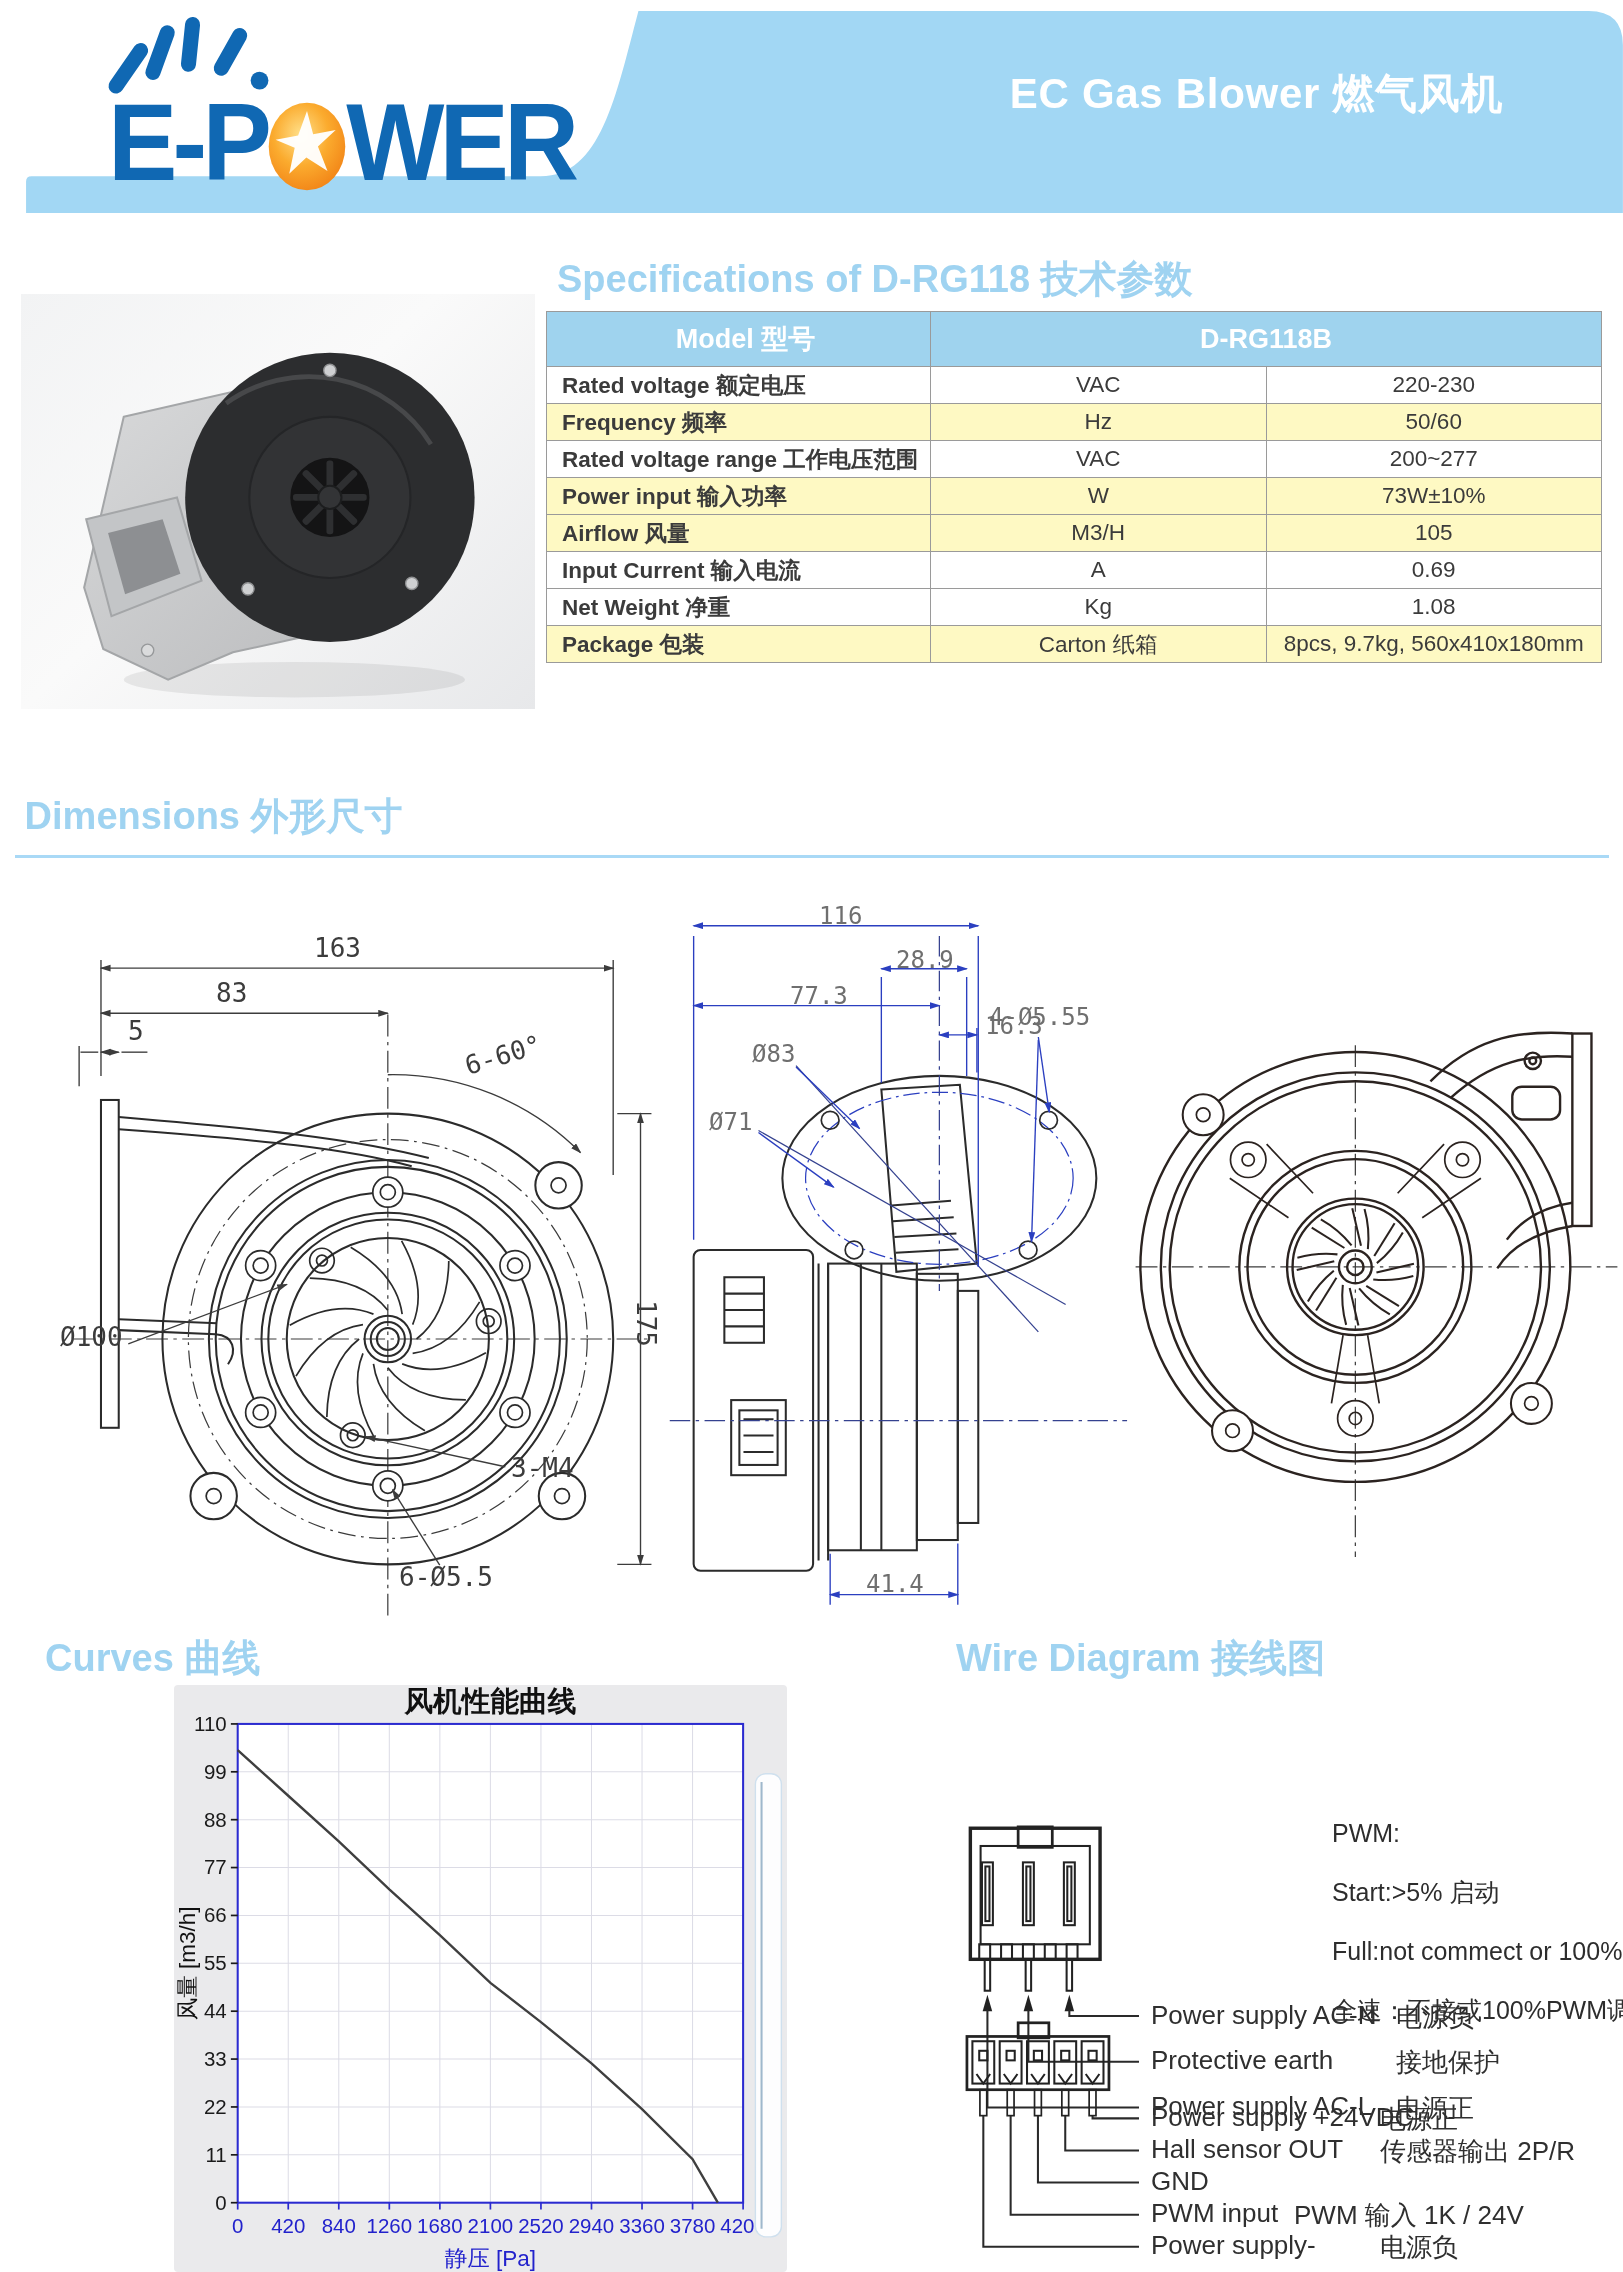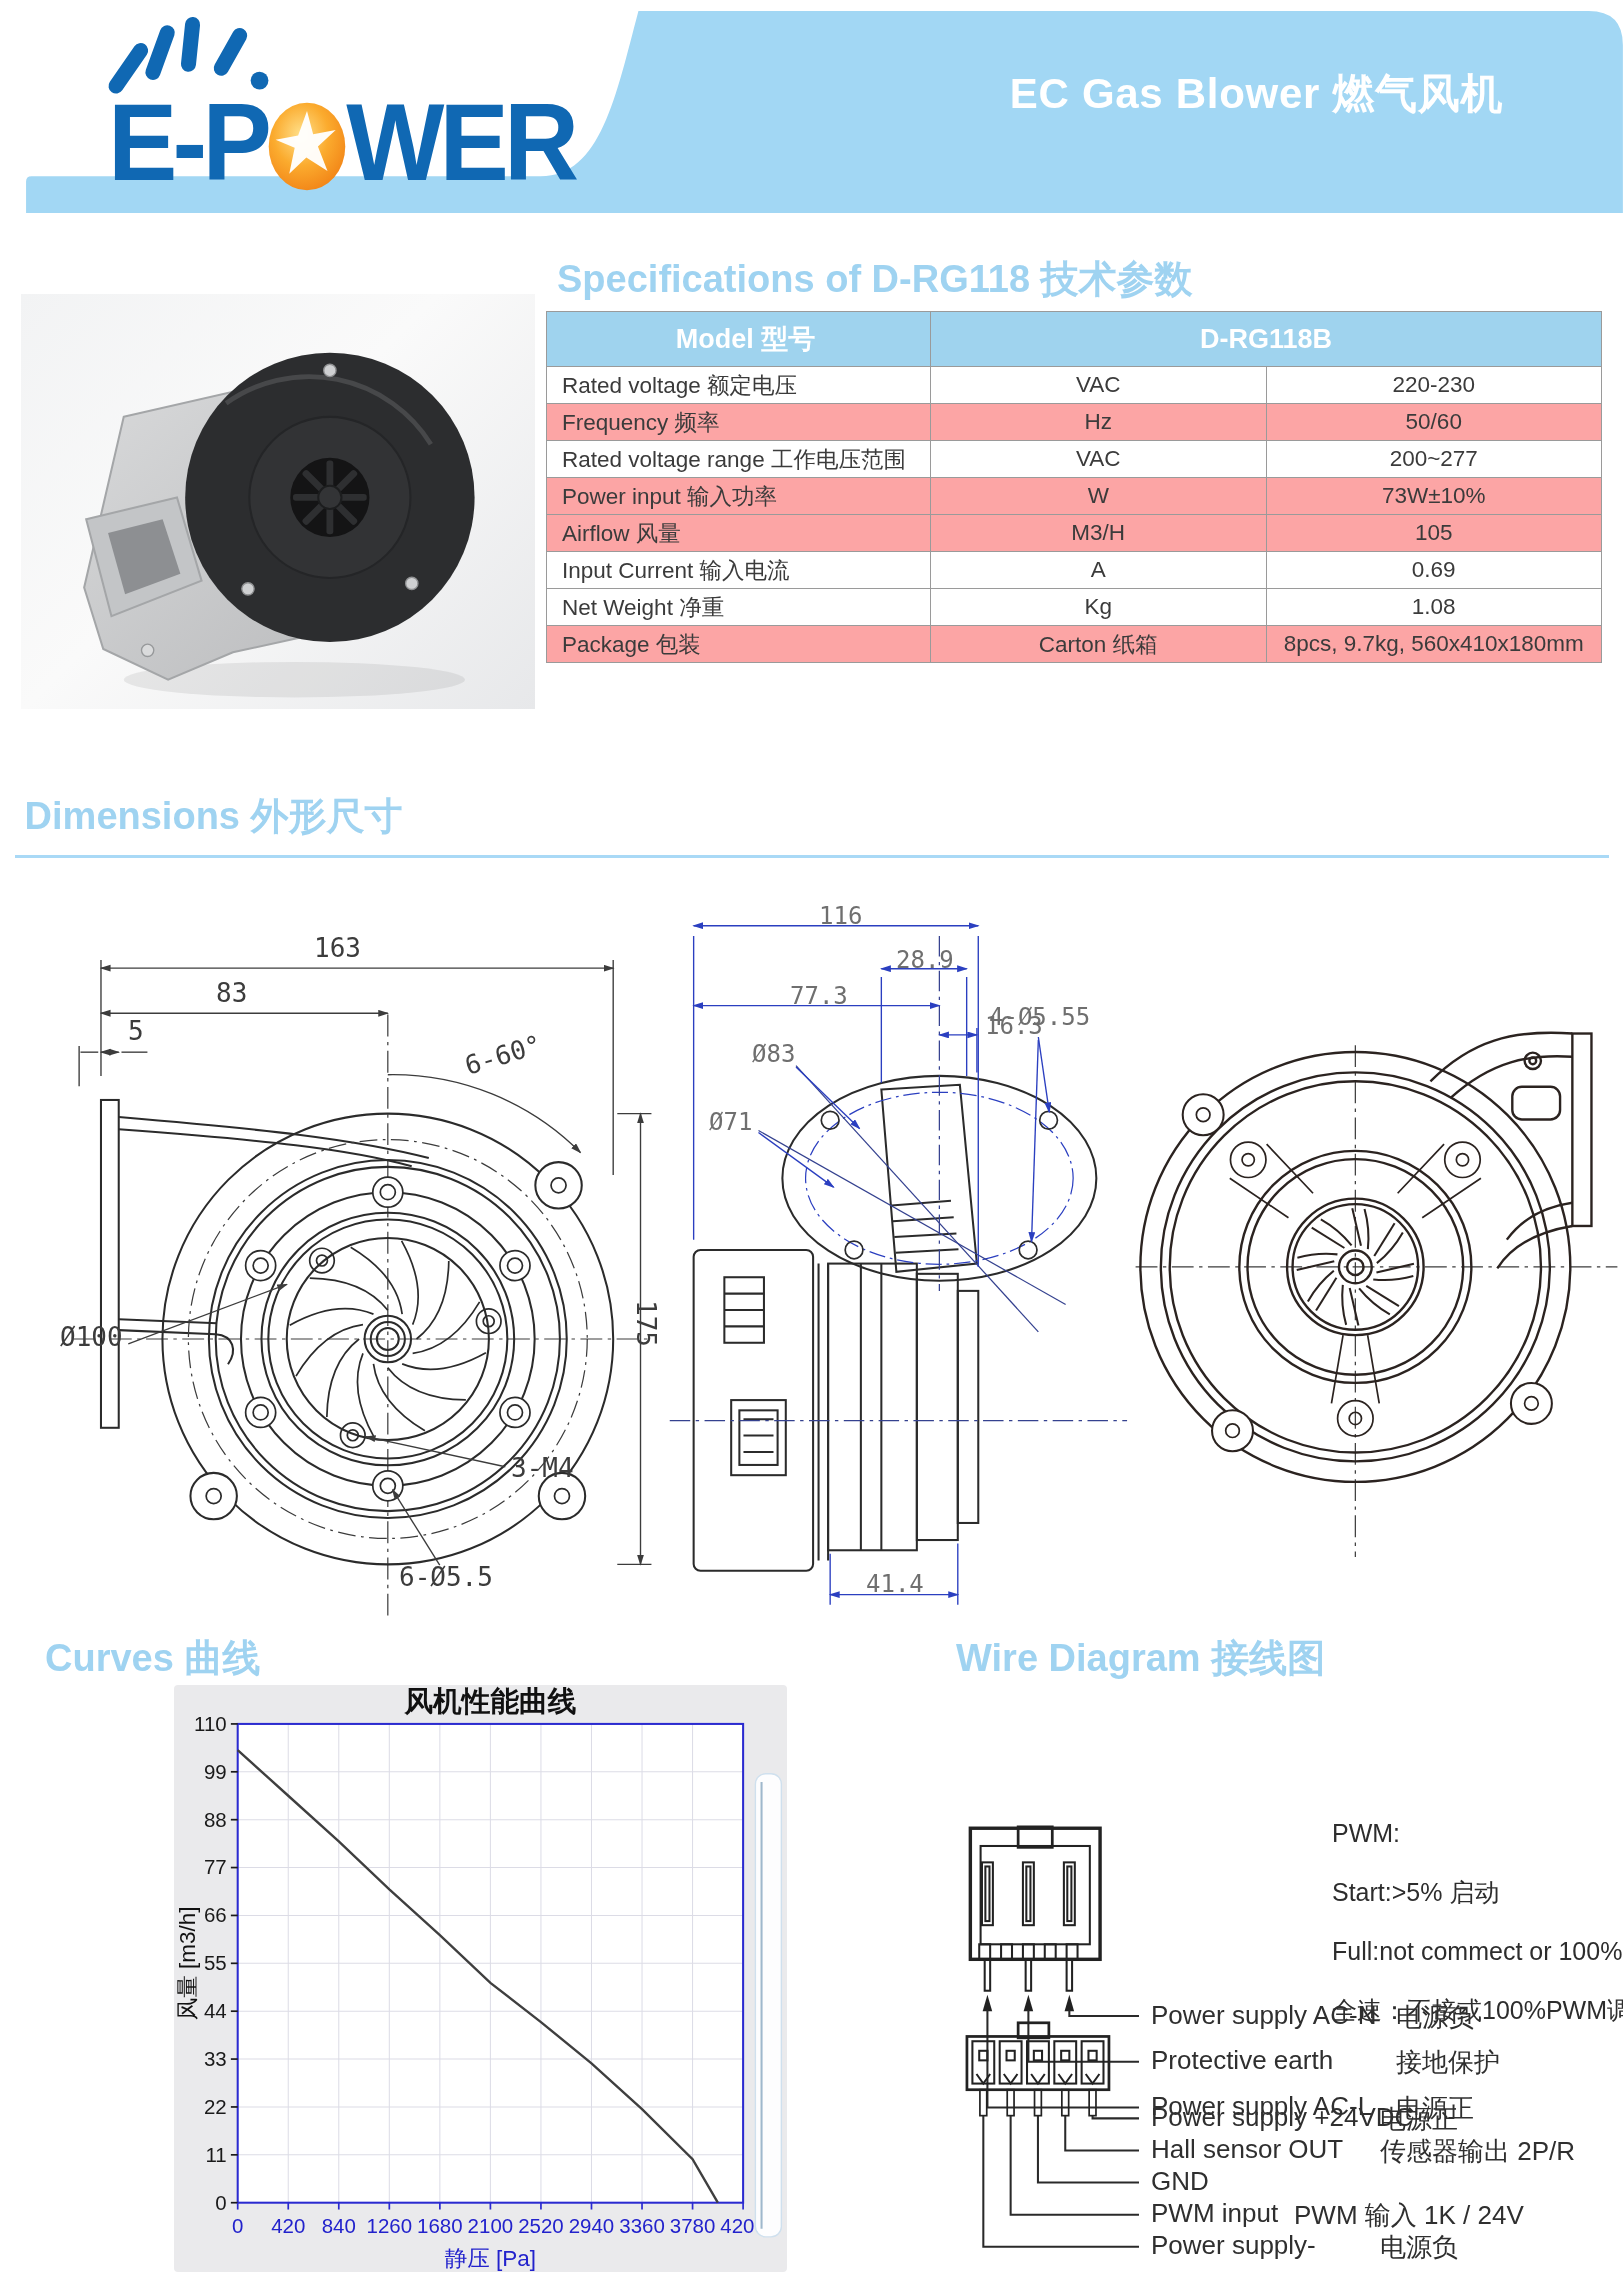--- a/index.html
+++ b/index.html
@@ -25,26 +25,26 @@
   #spec-title{left:557px;top:254px;}
   #dim-title{left:24.6px;top:791px;text-align:right;}
   #curves-title{left:45px;top:1633px;}
   #wire-title{left:956px;top:1633px;}
   #dim-rule{left:15px;top:855px;width:1594px;height:3.4px;background:#a9d9f6;}
   
   #photo{left:20.5px;top:294px;width:514px;height:415px;background:linear-gradient(135deg,#f2f3f4 0%,#fafafa 45%,#e7e8ea 100%);}
   
   #spec-table{left:546px;top:311px;width:1056px;border-collapse:collapse;table-layout:fixed;}
   #spec-table td{border:1.4px solid #9a9a9a;color:#3b3b3b;font-size:22.5px;overflow:hidden;white-space:nowrap;}
-  #spec-table td.c1{width:367px;text-align:left;padding-left:15px;}
+  #spec-table td.c1{width:367px;text-align:left;padding-left:15px;font-weight:bold;}
   #spec-table td.c2{width:167px;text-align:center;margin-left:12px;}
   #spec-table td.c3{text-align:center;}
   #spec-table tr.hdr td{background:#9fd3ee;color:#ffffff;font-size:27px;font-weight:bold;height:52px;text-align:center;}
   #spec-table tr.data td{height:34px;}
-  #spec-table tr.alt td{background:#fca5a5;}
+  #spec-table tr.alt td{background:#fef9c3;}
   
   .drawing{position:absolute;}
   .dim-label{position:absolute;font-family:"DejaVu Sans Mono",monospace;color:#3c3c3c;font-size:26px;white-space:nowrap;}
   .dim-label.gray{color:#6f6f6f;font-size:24px;}
   .dim-label.rot90{transform:rotate(90deg);transform-origin:left top;}
   
   #chart-panel{left:174px;top:1685px;width:613px;height:587px;background:#eaeaec;border-radius:4.1px;}
   
   #wire-area{left:953px;top:1719px;width:671px;height:553px;}
   .wire-label{position:absolute;white-space:nowrap;color:#2f2f2f;font-size:26px;}

